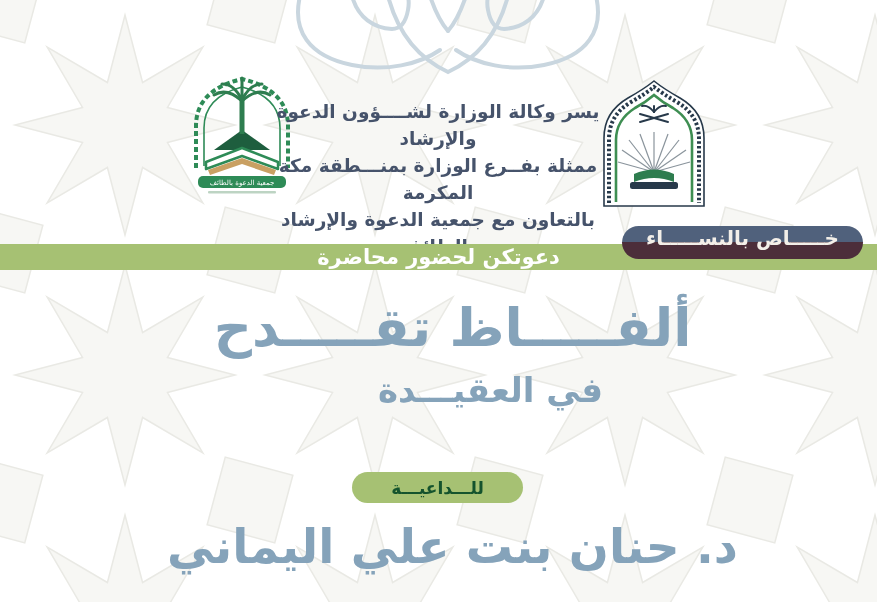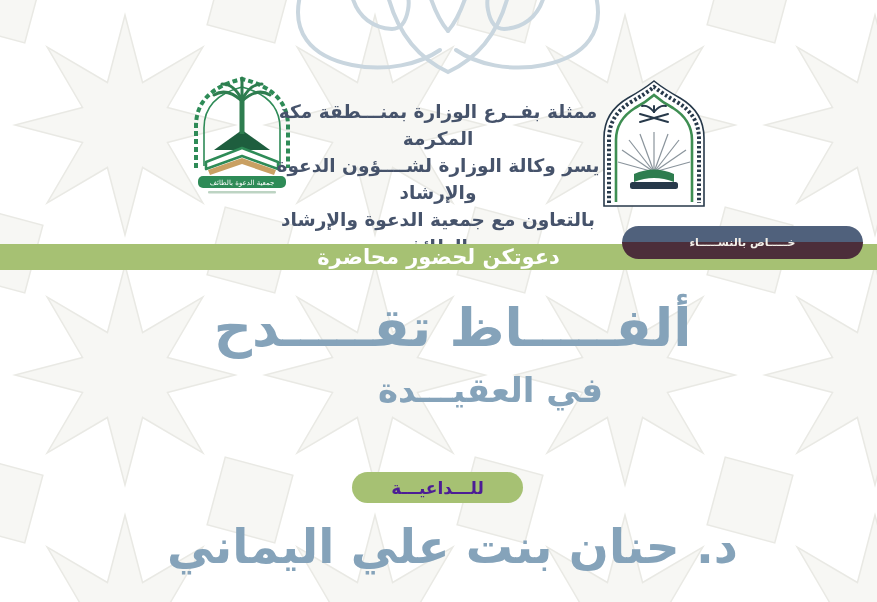--- a/index.html
+++ b/index.html
@@ -20,22 +20,22 @@
     position:absolute; left:268px; top:98px; width:340px; z-index:2;
     direction:rtl; text-align:center;
     color:#46536b; font-size:18.5px; font-weight:700; line-height:27px;
   }
 
   
   .audience-badge {
     position:absolute; left:622px; top:226px; width:241px; height:33px;
     border-radius:17px; z-index:4;
     background:linear-gradient(to bottom, #50617c 0 50%, #4c2e3a 50% 100%);
-    display:flex; align-items:center; justify-content:center;
-    direction:rtl; color:#f3efe9; font-size:11px; font-weight:700;
+    display:flex; align-items:flex-start; justify-content:center;
+    direction:rtl; color:#f3efe9; font-size:20px; font-weight:700;
   }
 
   
   .invitation-banner {
     position:absolute; left:0; top:244px; width:877px; height:26px;
     background:#a6c173; z-index:3;
     display:flex; align-items:center; justify-content:center;
     direction:rtl; color:#ffffff; font-size:21px; font-weight:700;
   }
 
@@ -49,21 +49,21 @@
     position:absolute; left:52px; top:366px; width:877px; z-index:2;
     direction:rtl; text-align:center;
     color:#85a3ba; font-size:34px; font-weight:700; line-height:48px;
   }
 
   
   .speaker-badge {
     position:absolute; left:352px; top:472px; width:171px; height:31px;
     border-radius:16px; background:#a6c173; z-index:2;
     display:flex; align-items:center; justify-content:center;
-    direction:rtl; color:#4c1d95; font-size:17px; font-weight:700;
+    direction:rtl; color:#14532d; font-size:17px; font-weight:700;
   }
   .speaker-name {
     position:absolute; left:14px; top:504px; width:877px; z-index:2;
     direction:rtl; text-align:center;
     color:#85a3ba; font-size:47px; font-weight:700; line-height:86px;
   }
 </style>
 </head>
 <body>
 
@@ -105,22 +105,22 @@
       <path d="M56,29 C56,18 56,12 56,8"></path>
     </g>
     <path d="M20,92 L56,78 L92,92 L92,99 L56,86 L20,99 Z" fill="#ffffff" stroke="#2e8b57" stroke-width="2.5" stroke-linejoin="round"></path>
     <path d="M22,100 L56,88 L90,100 L88,105 L56,94 L24,105 Z" fill="#c9a063"></path>
     <rect x="12" y="106" width="88" height="12" rx="5" fill="#2e8b57"></rect>
     <text x="56" y="114.5" text-anchor="middle" font-size="7" fill="#ffffff">جمعية الدعوة بالطائف</text>
     <rect x="22" y="121" width="68" height="2.5" rx="1" fill="#bdd4c3"></rect>
   </svg>
 
   <div class="intro">
+    <div>يسر وكالة الوزارة لشــــؤون الدعوة والإرشاد</div>
     <div>ممثلة بفــرع الوزارة بمنـــطقة مكة المكرمة</div>
-    <div>يسر وكالة الوزارة لشــــؤون الدعوة والإرشاد</div>
     <div>بالتعاون مع جمعية الدعوة والإرشاد بالطائف</div>
   </div>
 
   <svg class="ministry-logo" width="124" height="136" viewBox="0 0 124 136" xmlns="http://www.w3.org/2000/svg">
     <path d="M12,130 L12,62 Q12,36 36,22 Q52,13 62,5 Q72,13 88,22 Q112,36 112,62 L112,130 Z" fill="#ffffff" stroke="#27394a" stroke-width="1.6"></path>
     <path d="M17,127 L17,63 Q17,39 39,26 Q53,18 62,11 Q71,18 85,26 Q107,39 107,63 L107,127" fill="none" stroke="#27394a" stroke-width="4" stroke-dasharray="2.5 2.2"></path>
     <path d="M24,126 L24,64 Q24,44 43,32 Q54,26 62,19 Q70,26 81,32 Q100,44 100,64 L100,126" fill="none" stroke="#3e8e52" stroke-width="2.6"></path>
 
     <g stroke="#27394a" stroke-width="2" fill="none" stroke-linecap="round">
       <path d="M48,46 L76,38"></path>

